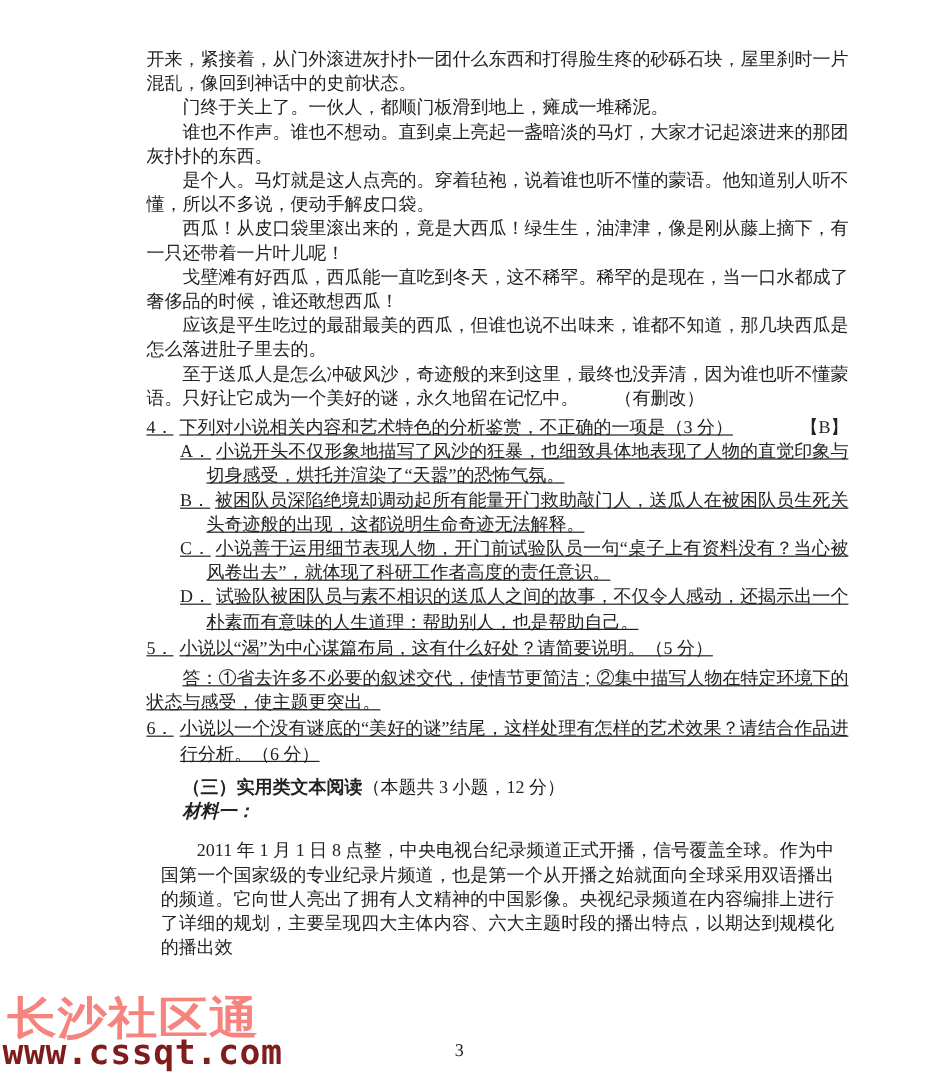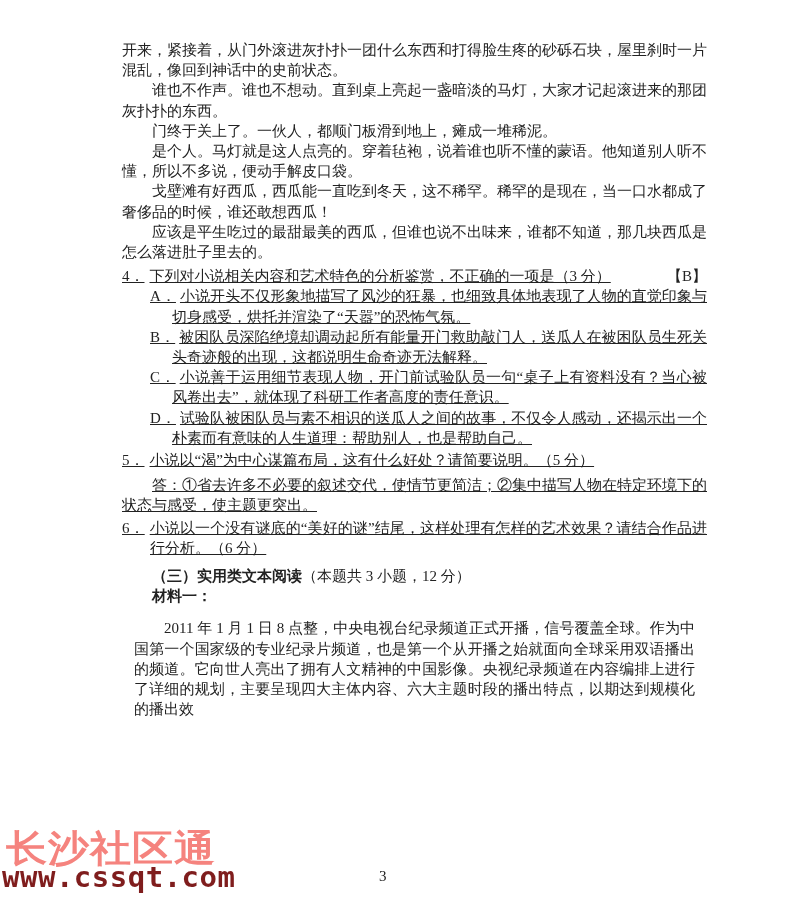--- a/index.html
+++ b/index.html
@@ -21,21 +21,21 @@
   .q-num{margin-right:5px;}
   .answer-mark{position:absolute;right:0;top:0;text-indent:0;}
   .choices{margin:0 0 0 28px;padding:0;}
   .choice{margin:0;padding-left:22px;text-indent:-22px;}
   .c-label{margin-right:4px;}
   .answer{margin:5px 0 0 0;text-indent:2em;}
   .q-follow{margin-top:2px;}
   .section-header{margin:8px 0 0 0;text-indent:2em;}
   .section-title{font-weight:bold;}
   .instruction{margin:0;text-indent:2em;}
-  .material-label{margin:0;text-indent:2em;font-weight:bold;}
+  .material-label{margin:0;text-indent:2em;font-weight:bold;font-style:italic;}
   .material{margin:12px;text-indent:2em;}
   .page-number{
     position:absolute;left:379px;top:868px;font-size:15px;color:#222;
   }
   .wm{position:absolute;pointer-events:none;mix-blend-mode:multiply;}
   .wm-title{
     left:6px;top:824px;font-size:41px;font-weight:800;
     font-family:"DejaVu Sans","Liberation Sans",sans-serif;
     color:#f5837e;letter-spacing:1px;transform:scaleY(0.9);transform-origin:left top;
     white-space:nowrap;
@@ -45,25 +45,29 @@
     font-family:"DejaVu Sans Mono","Liberation Mono",monospace;
     color:#7f1d1d;letter-spacing:0.5px;white-space:nowrap;
   }
 </style>
 </head>
 <body>
 
 <div class="content">
 
   <p class="para">开来，紧接着，从门外滚进灰扑扑一团什么东西和打得脸生疼的砂砾石块，屋里刹时一片混乱，像回到神话中的史前状态。</p>
+  <p class="para indent">门终于关上了。一伙人，都顺门板滑到地上，瘫成一堆稀泥。</p>
   <p class="para indent">谁也不作声。谁也不想动。直到桌上亮起一盏暗淡的马灯，大家才记起滚进来的那团灰扑扑的东西。</p>
-  <p class="para indent">门终于关上了。一伙人，都顺门板滑到地上，瘫成一堆稀泥。</p>
   <p class="para indent">是个人。马灯就是这人点亮的。穿着毡袍，说着谁也听不懂的蒙语。他知道别人听不懂，所以不多说，便动手解皮口袋。</p>
+  <p class="para indent">西瓜！从皮口袋里滚出来的，竟是大西瓜！绿生生，油津津，像是刚从藤上摘下，有一只还带着一片叶儿呢！</p>
   <p class="para indent">戈壁滩有好西瓜，西瓜能一直吃到冬天，这不稀罕。稀罕的是现在，当一口水都成了奢侈品的时候，谁还敢想西瓜！</p>
   <p class="para indent">应该是平生吃过的最甜最美的西瓜，但谁也说不出味来，谁都不知道，那几块西瓜是怎么落进肚子里去的。</p>
+  <p class="para indent">
+    <span>至于送瓜人是怎么冲破风沙，奇迹般的来到这里，最终也没弄清，因为谁也听不懂蒙语。只好让它成为一个美好的谜，永久地留在记忆中。</span><span class="del-note">（有删改）</span>
+  </p>
 
   <div class="question q4">
     <p class="q-stem">
       <span class="q-num">4．</span><span>下列对小说相关内容和艺术特色的分析鉴赏，不正确的一项是（3 分）</span>
       <span class="answer-mark">【B】</span>
     </p>
     <div class="choices">
       <p class="choice">
         <span class="c-label">A．</span><span>小说开头不仅形象地描写了风沙的狂暴，也细致具体地表现了人物的直觉印象与切身感受，烘托并渲染了“天嚣”的恐怖气氛。</span>
       </p>

